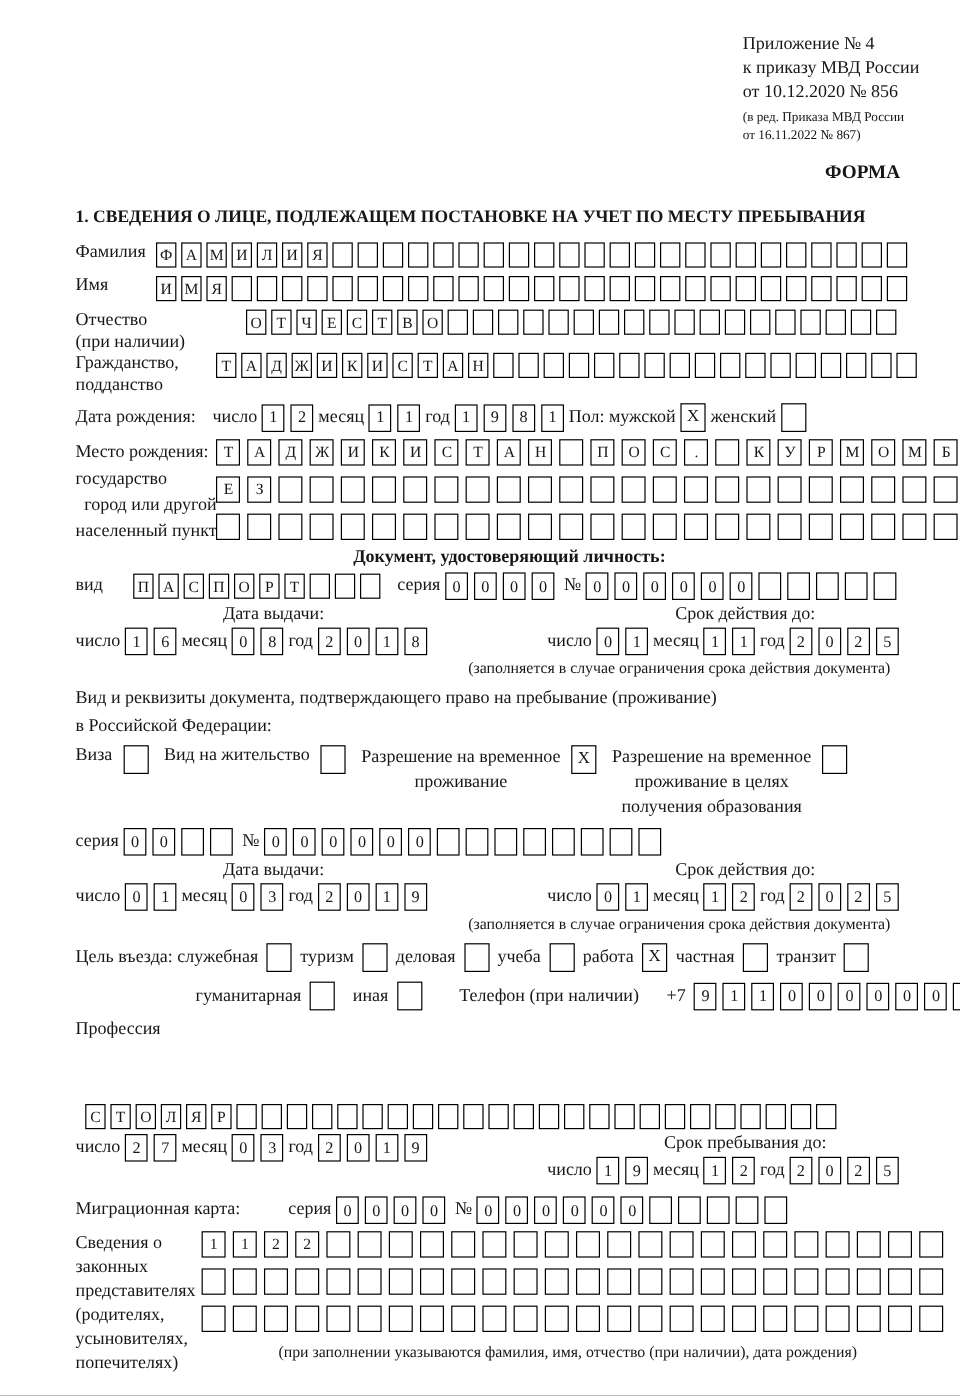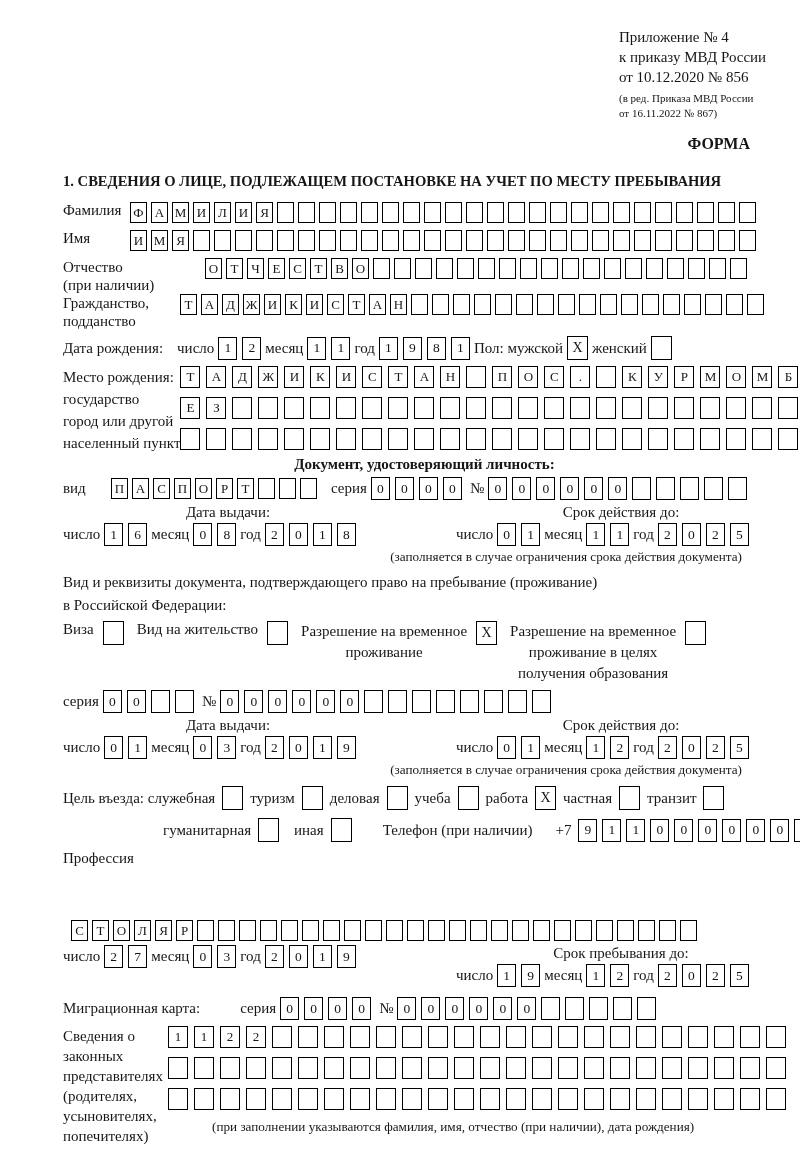--- a/index.html
+++ b/index.html
@@ -55,21 +55,21 @@
   .stay-text { line-height:23px; margin-top:6px; }
   .permit-opts { display:flex; margin-top:4px; column-gap:13px; align-items:flex-start; }
   .opt { display:flex; align-items:flex-start; column-gap:9px; }
   .opt-lines { text-align:center; line-height:21px; }
 
   
   .purpose { display:flex; align-items:center; column-gap:7px; margin-top:8px; flex-wrap:nowrap; }
   .purpose .plbl { flex:0 0 auto; }
   .indent100 { margin-left:100px; }
 
-  .rep-note { font-size:13.2px; margin-top:4px; margin-left:44px; white-space:nowrap; }
+  .rep-note { font-size:13.2px; margin-top:4px; margin-left:64px; white-space:nowrap; }
 </style>
 </head>
 <body>
 
 <div class="page">
 
   <div class="appendix">
     <div>Приложение № 4</div>
     <div>к приказу МВД России</div>
     <div>от 10.12.2020 № 856</div>
@@ -254,21 +254,21 @@
     <span class="dlbl">женский</span>
     <span class="cells cb">
         <span class="cell"></span>
       </span>
   </div>
 
   <div class="blockcols mt6">
     <div class="lblcol bp-labels">
       <div style="white-space:nowrap;">Место рождения:</div>
       <div>государство</div>
-      <div style="white-space:nowrap;">город или другой</div>
+      <div style="white-space:nowrap;text-align:right;">город или другой</div>
       <div style="white-space:nowrap;">населенный пункт</div>
     </div>
     <div class="cellcol">
       <div class="cells wide">
           <span class="cell">Т</span>
           <span class="cell">А</span>
           <span class="cell">Д</span>
           <span class="cell">Ж</span>
           <span class="cell">И</span>
           <span class="cell">К</span>

